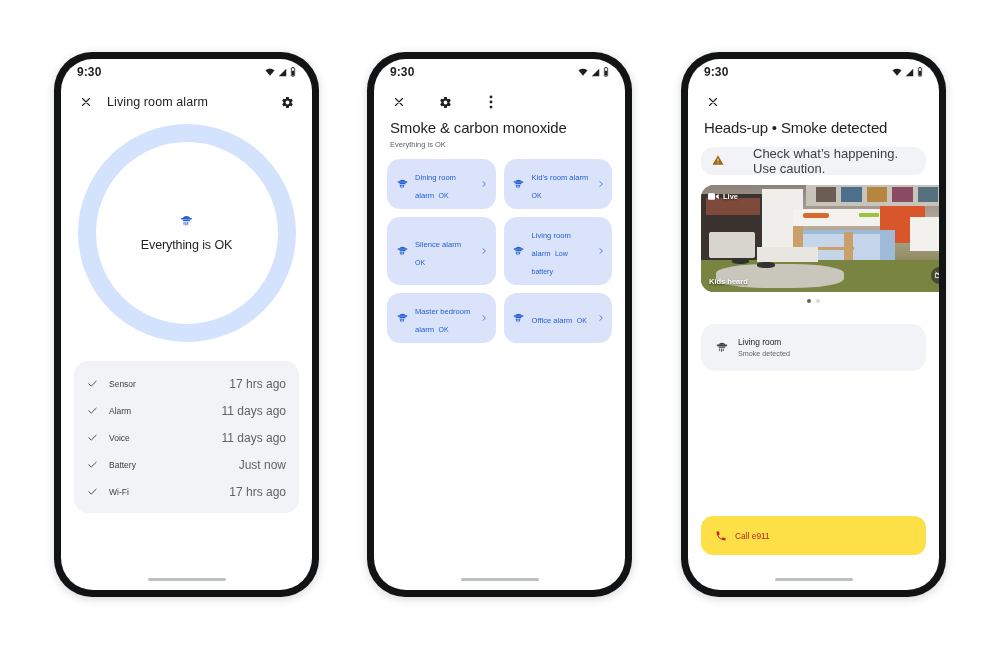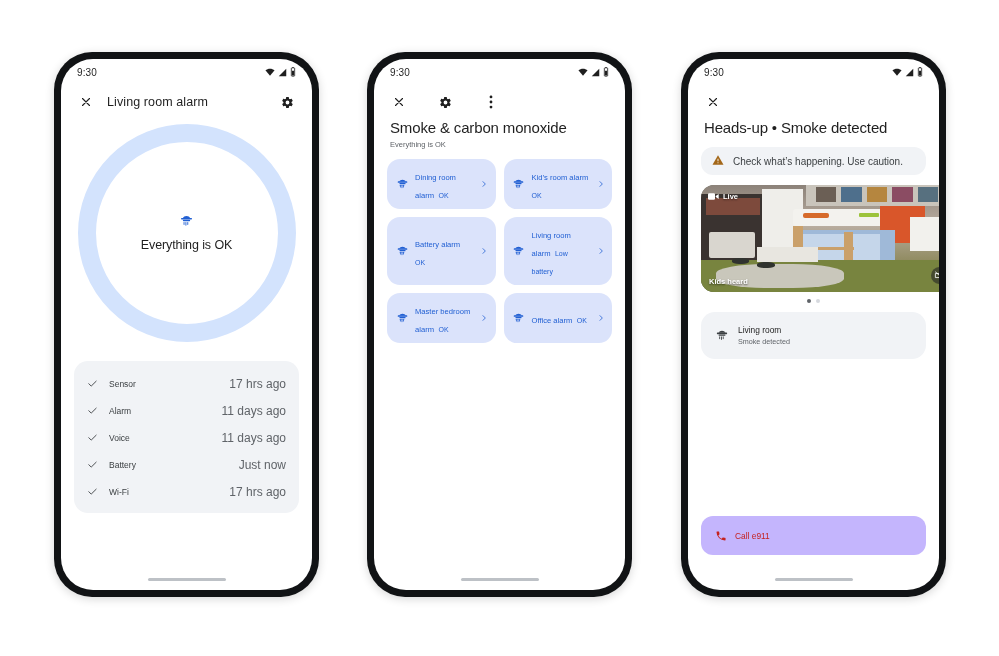--- a/index.html
+++ b/index.html
@@ -31,21 +31,21 @@
     overflow: hidden;
     position: relative;
   }
 
   
   .statusbar {
     height: 26px;
     display: flex; align-items: center; justify-content: space-between;
     padding: 0 16px 0 16px;
   }
-  .clock { font-size: 10px; color: #1f1f1f; font-weight: 400; letter-spacing: .1px; }
+  .clock { font-size: 12px; color: #1f1f1f; font-weight: 700; letter-spacing: .1px; }
   .sysicons { display: flex; align-items: center; gap: 3px; }
   .ic-wifi { width: 10px; height: 10px; }
   .ic-sig  { width: 9px;  height: 9px; }
   .ic-batt { width: 6px;  height: 10px; }
 
   
   .topbar { display: flex; align-items: center; height: 34px; padding: 0 14px; }
   .icon-btn {
     width: 22px; height: 22px;
     display: flex; align-items: center; justify-content: center;
@@ -119,21 +119,21 @@
   .tile .t-name { font-size: 7.6px; color: #2260d3; line-height: 1.28; font-weight: 500; }
   .tile .t-state { font-size: 7px; color: #2260d3; line-height: 1.3; margin-top: 1px; }
   .tile .t-chev { flex: none; width: 9px; display:flex; align-items:center; justify-content:center; }
 
   
   .banner {
     margin: 10px 13px 0 13px;
     background: #f1f3f6; border-radius: 12px;
     height: 28px; display: flex; align-items: center; padding: 0 11px; gap: 9px;
   }
-  .banner .b-txt { font-size: 10px; color: #3c4043; }
+  .banner .b-txt { font-size: 13px; color: #3c4043; margin-left: 20px; }
 
   .carousel { position: relative; margin-top: 10px; padding-left: 13px; height: 107px; overflow: hidden; }
   .cam-strip { display: flex; gap: 8px; }
   .cam {
     position: relative; flex: none;
     width: 255px; height: 107px; border-radius: 13px; overflow: hidden;
     background: #6b6f63;
   }
   .cam.second { width: 60px; }
   .cam-label {
@@ -154,37 +154,37 @@
     position: absolute; right: 8px; bottom: 8px;
     width: 17px; height: 17px; border-radius: 50%;
     background: rgba(32,33,36,.58);
     display: flex; align-items: center; justify-content: center;
   }
   .dots { display: flex; justify-content: center; gap: 5px; margin-top: 7px; }
   .dot { width: 4px; height: 4px; border-radius: 50%; background: #d6d9de; }
   .dot.on { background: #5f6368; }
 
   .evt-card {
-    margin: 9px 13px 0 13px;
+    margin: 21px 13px 0 13px;
     background: #f1f3f6; border-radius: 14px;
     height: 47px; display: flex; align-items: center; padding: 0 13px; gap: 9px;
   }
   .evt-card .e-icon { flex: none; width: 15px; display:flex; align-items:center; justify-content:center; }
   .evt-card .e-name { font-size: 8.4px; color: #1f1f1f; line-height: 1.3; }
   .evt-card .e-sub  { font-size: 7.2px; color: #5f6368; line-height: 1.3; margin-top: 1px; }
 
   .actions {
     position: absolute; left: 13px; right: 13px; bottom: 35px;
     display: flex; gap: 8px;
   }
   .act {
     flex: 1; height: 39px; border-radius: 12px;
     display: flex; align-items: center; gap: 8px; padding-left: 13px;
   }
-  .act.danger { background: #c4b5fd; margin-top: 45px; }
+  .act.danger { background: #fde047; margin-top: 45px; }
   .act.danger .a-txt { color: #c5221f; }
   .act.neutral { background: #eef1f5; }
   .act.neutral .a-txt { color: #3c4043; }
   .act .a-txt { font-size: 8.4px; }
   .act .a-ic { flex: none; width: 13px; display:flex; align-items:center; justify-content:center; }
 
   
   .art { position: absolute; inset: 0; }
   .kids-art { background: linear-gradient(180deg,#8c8279 0%,#b9ada0 38%,#8f8a5f 72%,#6f7a4a 100%); }
   .kitch-art { background: linear-gradient(180deg,#3b3028 0%,#8a7358 45%,#cbb89b 100%); }
@@ -392,21 +392,21 @@
             <svg width="13" height="13" viewBox="0 0 24 24">
               <rect x="3.2" y="6.2" width="17.6" height="2.6" rx="1.1" fill="#2260d3"></rect>
               <path fill="#2260d3" d="M6.3 6.4c.7-2 2.9-3.4 5.7-3.4s5 1.4 5.7 3.4z"></path>
               <rect x="6.2" y="9.3" width="11.6" height="2.1" rx=".9" fill="#2260d3"></rect>
               <rect x="7.3" y="12.6" width="1.5" height="5" rx=".7" fill="#2260d3"></rect>
               <rect x="10.3" y="12.6" width="1.5" height="6.2" rx=".7" fill="#2260d3"></rect>
               <rect x="13.3" y="12.6" width="1.5" height="5" rx=".7" fill="#2260d3"></rect>
             </svg>
           </span>
           <span class="t-txt">
-            <span class="t-name">Battery alarm</span>
+            <span class="t-name">Silence alarm</span>
             <span class="t-state">OK</span>
           </span>
           <span class="t-chev">
             <svg width="8" height="8" viewBox="0 0 24 24">
                 <path fill="none" stroke="#2260d3" stroke-width="2.4" stroke-linecap="round" stroke-linejoin="round" d="M9 5l7 7-7 7"></path>
               </svg>
           </span>
         </div>
 
         <div class="tile">

